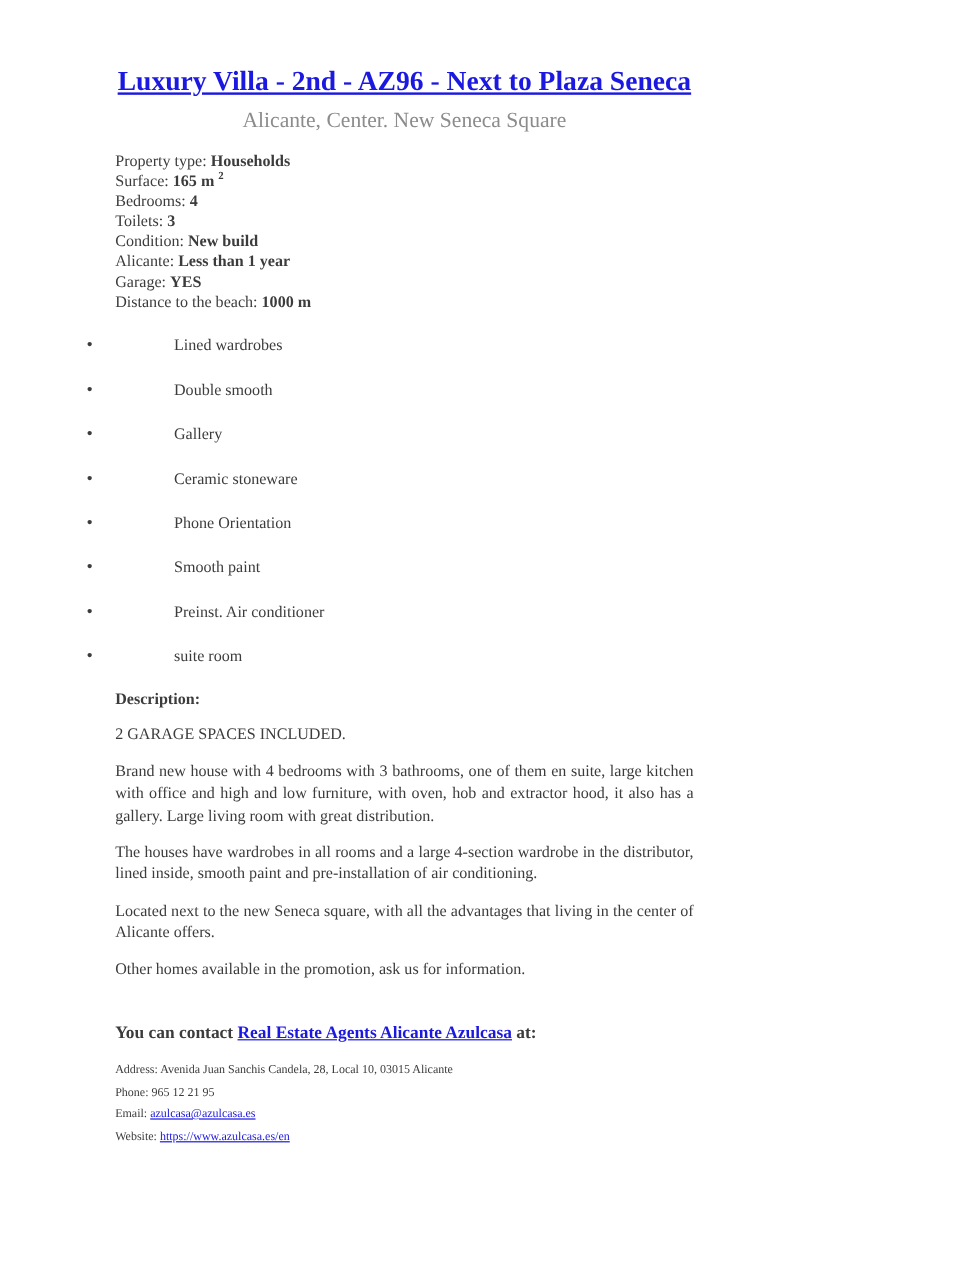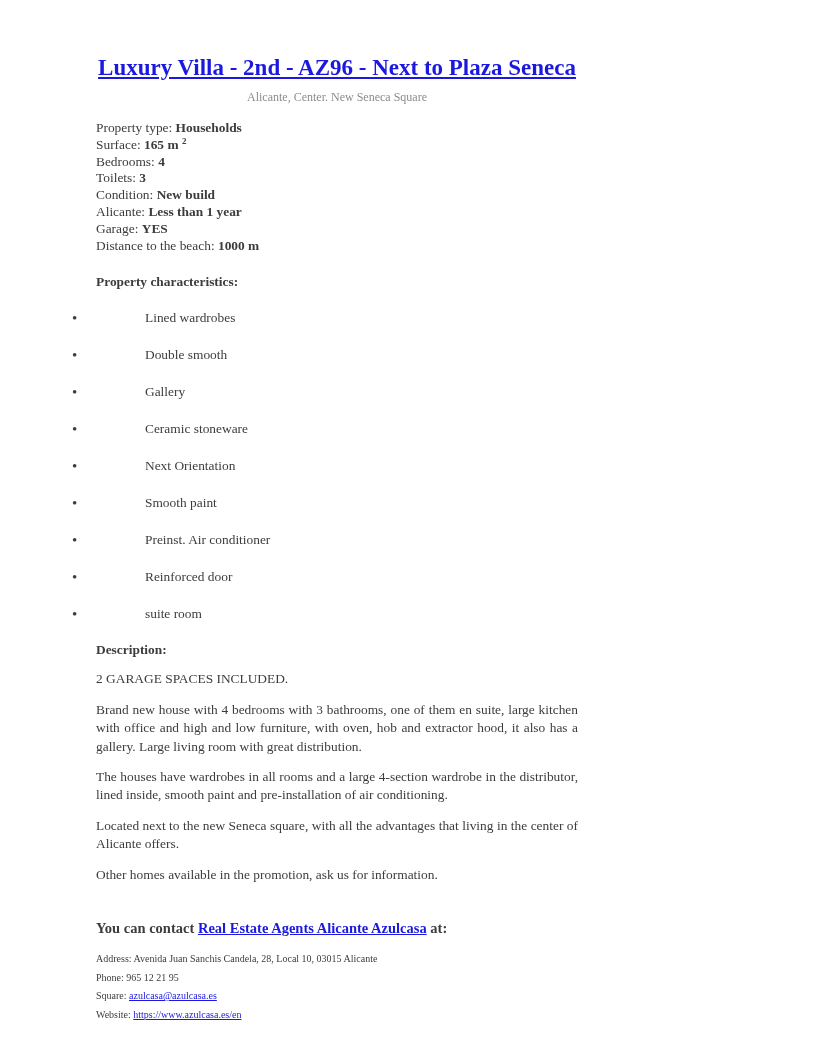--- a/index.html
+++ b/index.html
@@ -22,21 +22,21 @@
     font-weight: bold;
   }
   .title a, a.doclink {
     color: #1b18e0;
     text-decoration: underline;
     cursor: pointer;
   }
   .subtitle {
     margin-top: 9px;
     text-align: center;
-    font-size: 12px;
+    font-size: 18px;
     color: #8c8c8c;
   }
   .details { margin-top: 15px; font-size: 13.4px; }
   .details .detail-line { line-height: 16.8px; }
   .details b { font-weight: bold; }
   .details sup { font-size: 9px; font-weight: bold; vertical-align: super; line-height: 0; }
   .char-heading {
     margin-top: 20px;
     font-weight: bold;
     font-size: 13.4px;
@@ -96,46 +96,44 @@
       <div class="detail-line"><span>Property type: </span><b>Households</b></div>
       <div class="detail-line"><span>Surface: </span><b>165 m </b><sup>2</sup></div>
       <div class="detail-line"><span>Bedrooms: </span><b>4</b></div>
       <div class="detail-line"><span>Toilets: </span><b>3</b></div>
       <div class="detail-line"><span>Condition: </span><b>New build</b></div>
       <div class="detail-line"><span>Alicante: </span><b>Less than 1 year</b></div>
       <div class="detail-line"><span>Garage: </span><b>YES</b></div>
       <div class="detail-line"><span>Distance to the beach: </span><b>1000 m</b></div>
     </div>
 
-  <div class="char-heading">Property characteristics:</div>
 
   <ul class="bullets" id="bullets">
       <li>Lined wardrobes</li>
       <li>Double smooth</li>
       <li>Gallery</li>
       <li>Ceramic stoneware</li>
-      <li>Next Orientation</li>
+      <li>Phone Orientation</li>
       <li>Smooth paint</li>
       <li>Preinst. Air conditioner</li>
-      <li>Reinforced door</li>
       <li>suite room</li>
     </ul>
 
   <div class="desc-heading">Description:</div>
 
   <div class="paragraphs" id="paragraphs">
       <p>2 GARAGE SPACES INCLUDED.</p>
       <p>Brand new house with 4 bedrooms with 3 bathrooms, one of them en suite, large kitchen with office and high and low furniture, with oven, hob and extractor hood, it also has a gallery. Large living room with great distribution.</p>
       <p>The houses have wardrobes in all rooms and a large 4-section wardrobe in the distributor, lined inside, smooth paint and pre-installation of air conditioning.</p>
       <p>Located next to the new Seneca square, with all the advantages that living in the center of Alicante offers.</p>
       <p>Other homes available in the promotion, ask us for information.</p>
     </div>
 
   <div class="contact-heading"><span>You can contact </span><a class="doclink">Real Estate Agents Alicante Azulcasa</a><span> at:</span></div>
 
   <div class="contact-block" id="contact-block">
       <div class="contact-line"><span>Address: </span><span>Avenida Juan Sanchis Candela, 28, Local 10, 03015 Alicante</span></div>
       <div class="contact-line"><span>Phone: </span><span>965 12 21 95</span></div>
-      <div class="contact-line"><span>Square: </span><a class="doclink">azulcasa@azulcasa.es</a></div>
+      <div class="contact-line"><span>Email: </span><a class="doclink">azulcasa@azulcasa.es</a></div>
       <div class="contact-line"><span>Website: </span><a class="doclink">https://www.azulcasa.es/en</a></div>
     </div>
 
 </div>
 
 </body></html>

